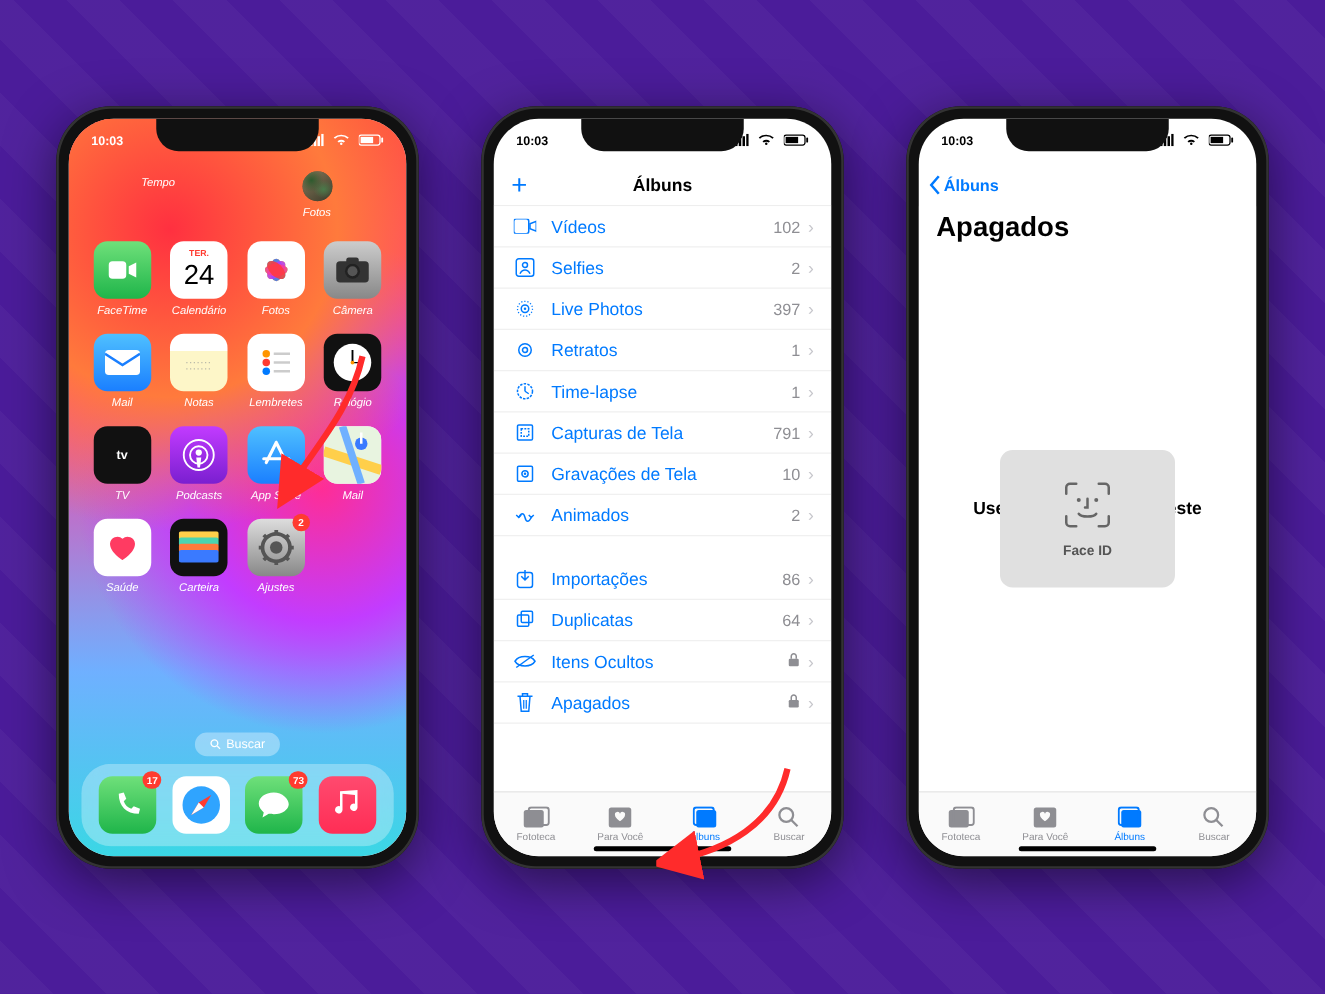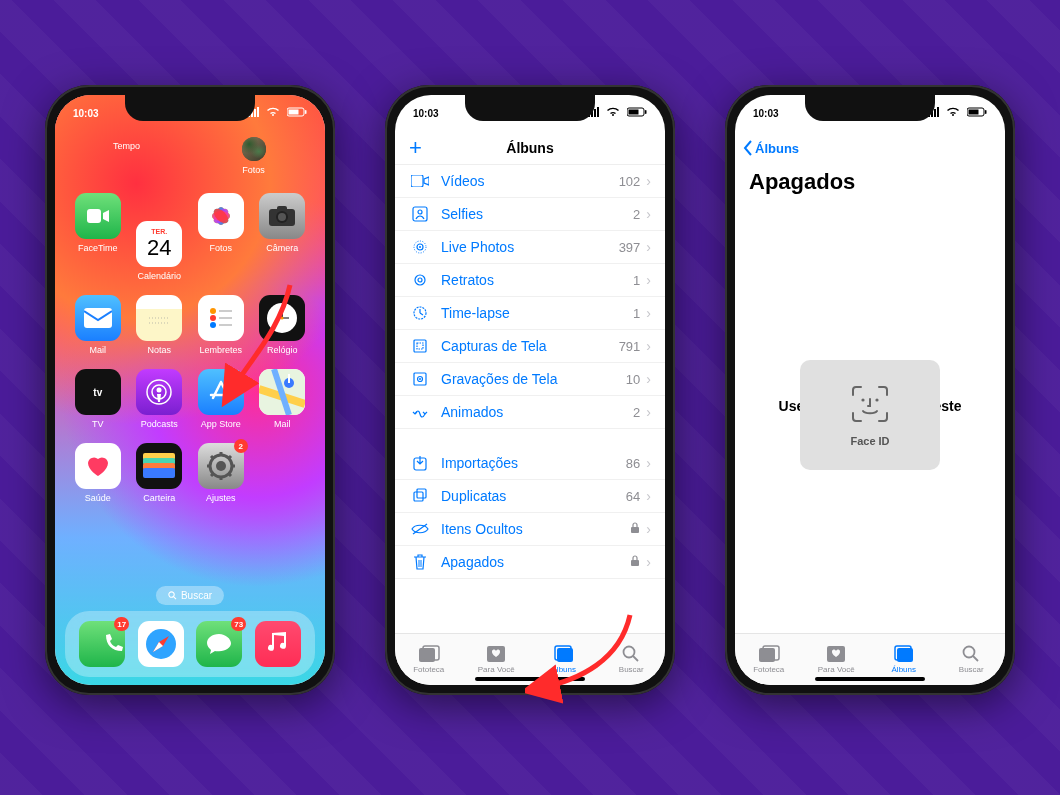--- a/index.html
+++ b/index.html
@@ -95,21 +95,21 @@
     background: linear-gradient(160deg, #7a6048 0%, #3a3a28 100%);
   }
   .widget.photos .plant {
     position:absolute; inset:0;
     background:
       radial-gradient(ellipse at 30% 30%, #2e5a2e 0%, transparent 40%),
       radial-gradient(ellipse at 70% 60%, #4a7a4a 0%, transparent 35%),
       linear-gradient(140deg, #8a7a5a 0%, #3a3a2a 100%);
   }
 
-  .home-label { color:#fff; font-size:9px; text-align:right; margin-top:4px;}
+  .home-label { color:#fff; font-size:9px; text-align:right; margin-top:4px;font-style:italic;}
   .icon-grid {
     display: grid;
     grid-template-columns: repeat(4, 1fr);
     gap: 14px 8px;
     padding: 6px 16px 0;
   }
   .app-item { display:flex; flex-direction:column; align-items:center; }
   .app-icon {
     width: 46px; height: 46px;
     border-radius: 11px;
@@ -141,37 +141,37 @@
     height: 66px;
     background: rgba(255,255,255,0.3);
     backdrop-filter: blur(8px);
     border-radius: 24px;
     display:flex; justify-content:space-around; align-items:center;
     padding: 0 8px;
   }
 
   
   .ic-facetime { background:linear-gradient(#6fe07a,#1fb54a); color:#fff;}
-  .ic-cal { background:#fff; color:#000; flex-direction:column; font-size:9px;margin-top:28px;}
+  .ic-cal { background:#fff; color:#000; flex-direction:column; font-size:9px;}
   .ic-cal .day { color:#ff3b30; font-size:7px; font-weight:600;}
   .ic-cal .num { font-size:22px; font-weight:300;}
   .ic-photos { background:#fff;}
   .ic-camera { background:linear-gradient(#ccc,#888);}
   .ic-mail { background:linear-gradient(#4fc0ff,#1a7fff); color:#fff;}
   .ic-notes { background:linear-gradient(#fff 0 30%, #fdf6c8 30%);}
   .ic-remind { background:#fff;}
   .ic-clock { background:#111; color:#fff;}
   .ic-tv { background:#111; color:#fff; font-size:10px; font-weight:700;}
   .ic-podcast { background:linear-gradient(#c23bff,#7a1fd0); color:#fff;}
   .ic-appstore { background:linear-gradient(#4fc0ff,#1a7fff); color:#fff;}
   .ic-maps { background:#fff;}
   .ic-health { background:#fff; color:#ff3b62;}
   .ic-wallet { background:#111;}
   .ic-settings { background:linear-gradient(#ddd,#888); color:#555;}
-  .ic-phone { background:linear-gradient(#6fe07a,#1fb54a); color:#fff;justify-content:flex-end;}
+  .ic-phone { background:linear-gradient(#6fe07a,#1fb54a); color:#fff;}
   .ic-safari { background:#fff;}
   .ic-msg { background:linear-gradient(#6fe07a,#1fb54a); color:#fff;}
   .ic-music { background:linear-gradient(#ff4a6f,#ff2d55); color:#fff;}
 
   
   .navbar {
     position:absolute; top:36px; left:0; right:0;
     height:34px;
     display:flex; align-items:center; justify-content:center;
     border-bottom:1px solid #eee;

